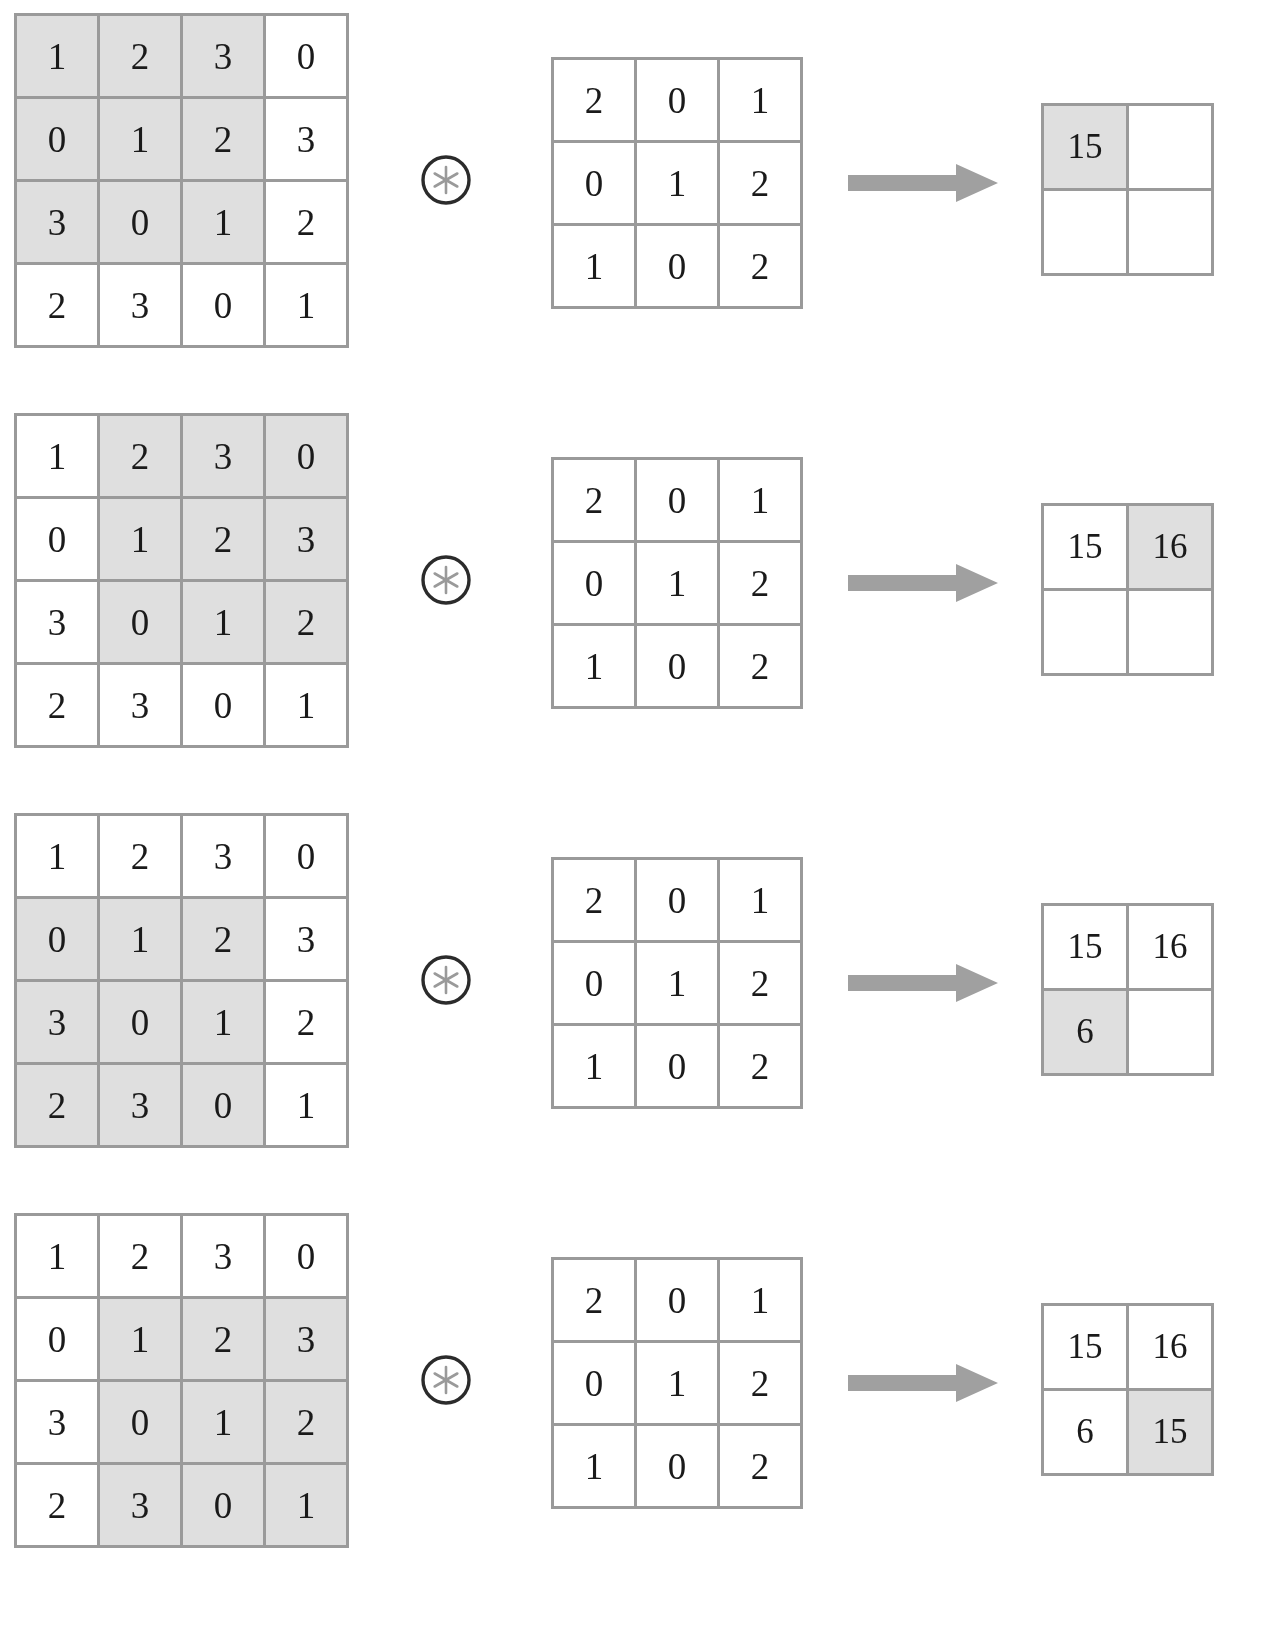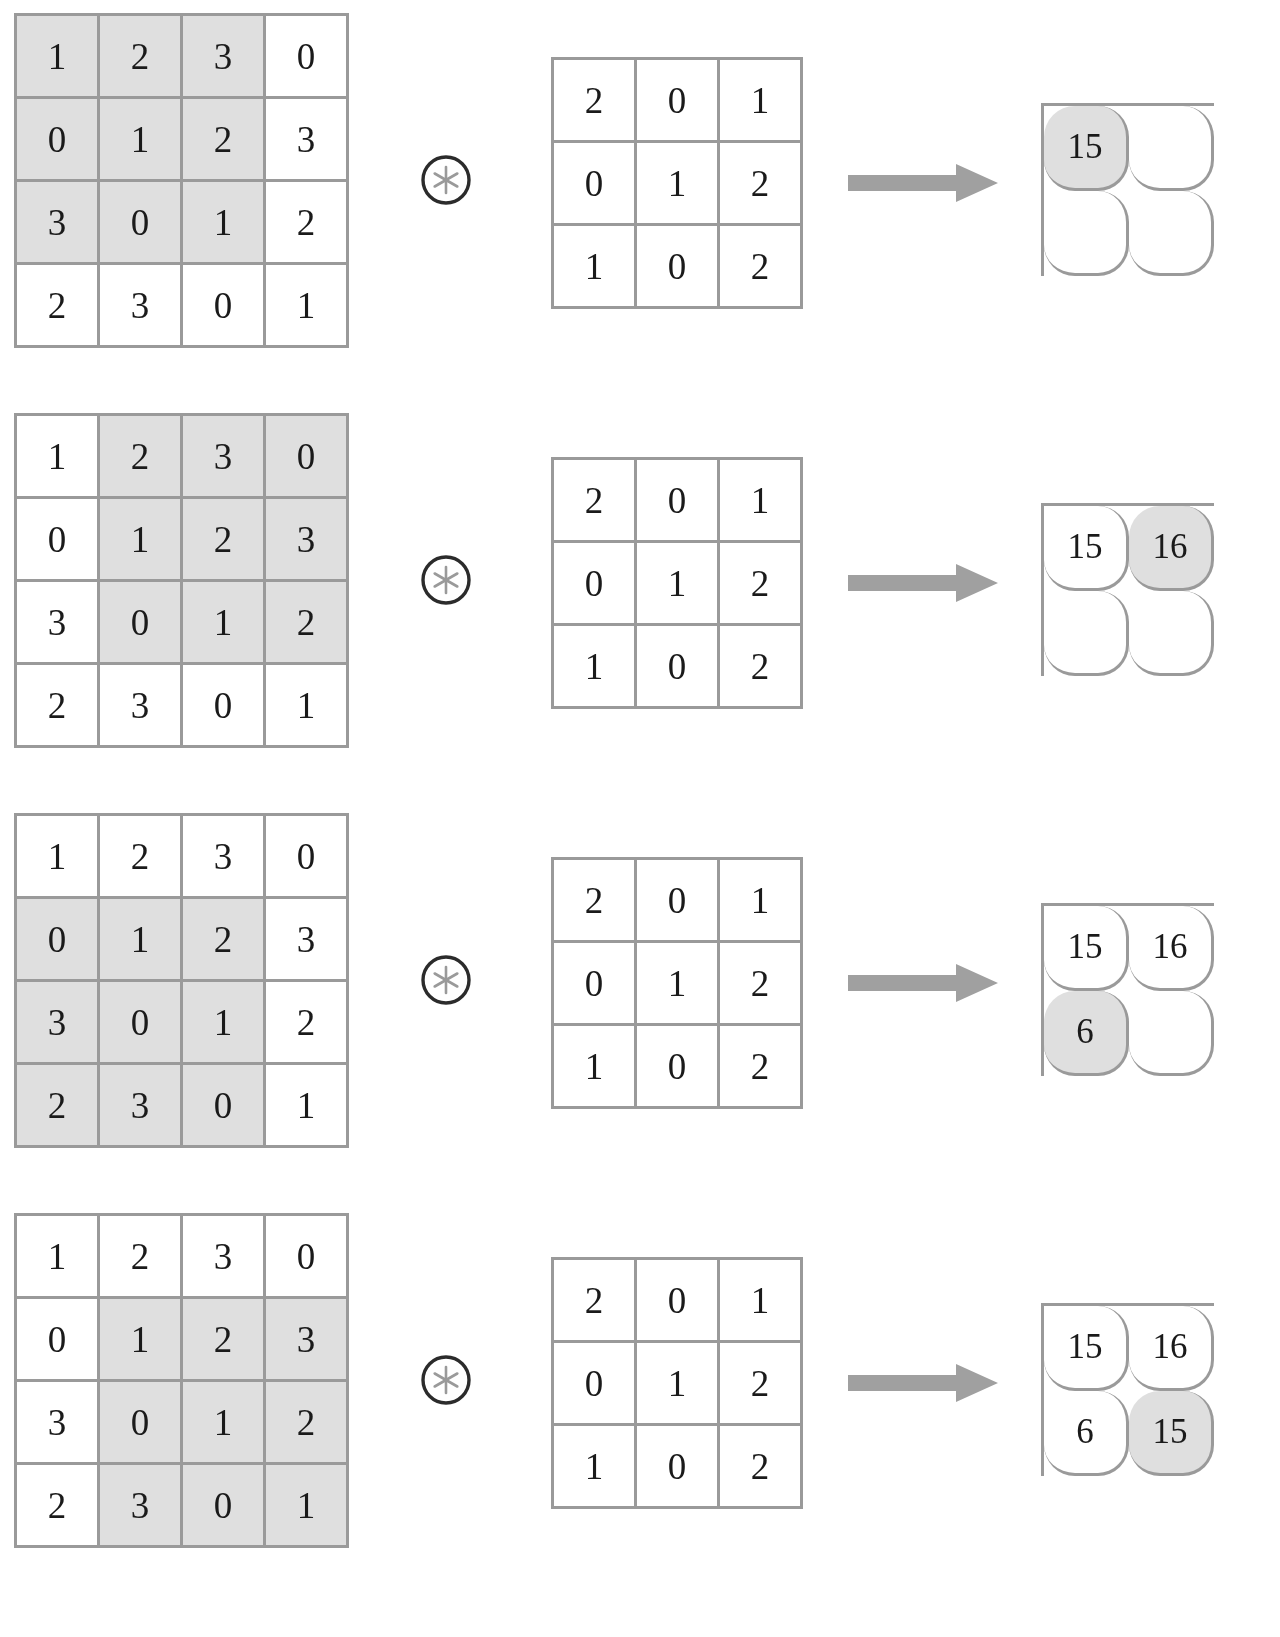--- a/index.html
+++ b/index.html
@@ -74,21 +74,20 @@
     grid-template-rows:repeat(2,85px);
     border-top:3px solid #9a9a9a;
     border-left:3px solid #9a9a9a;
   }
   .output-matrix .cell{
     border-right:3px solid #9a9a9a;
     border-bottom:3px solid #9a9a9a;
     display:flex;align-items:center;justify-content:center;
     font-size:35px;background:#ffffff;
     box-sizing:border-box;
-    border-radius:31px;
   }
   .output-matrix .cell.hl{background:#dfdfdf;}
 </style>
 </head>
 <body>
 
 <div id="steps-root">
     <div class="step" id="step-0">
       <div class="input-matrix">
         <div class="cell hl">1</div>

